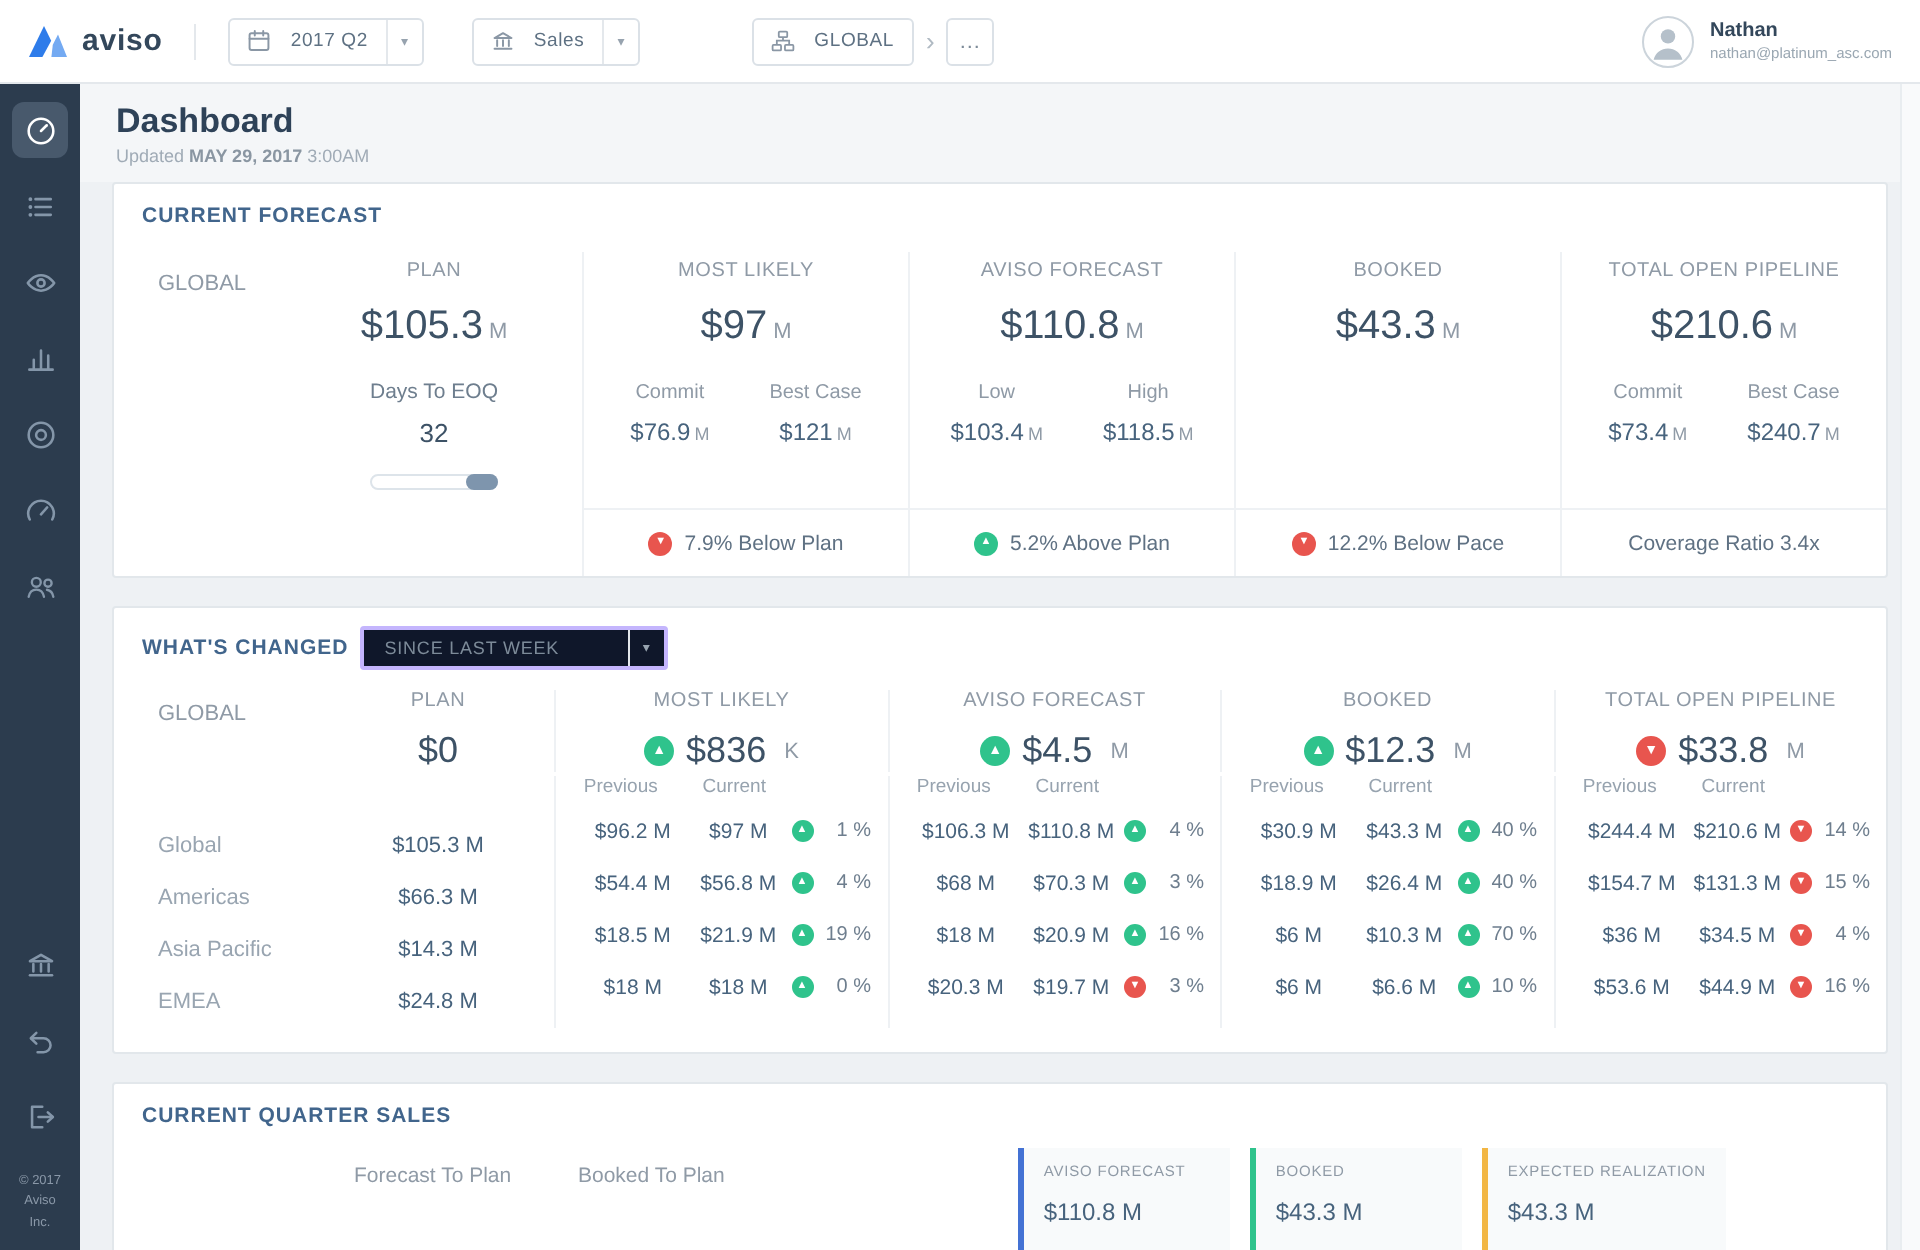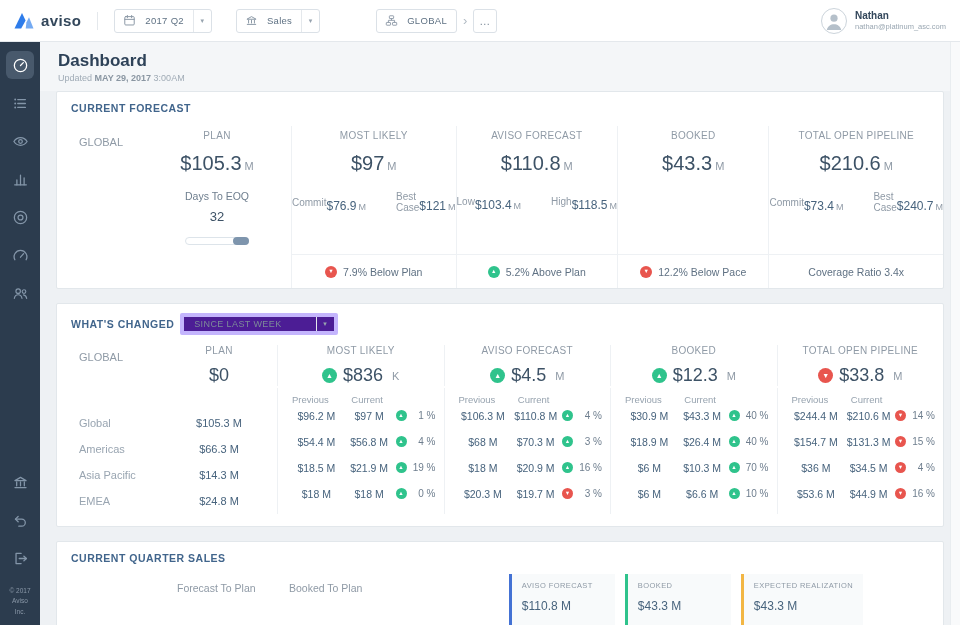--- a/index.html
+++ b/index.html
@@ -57,44 +57,44 @@
   
   .fc-grid{display:flex;padding-top:6px}
   .fc-scope{width:86px;padding:10px 0 0 22px;font-size:11px;color:#8f9aa6}
   .fc-plan{width:148px;display:flex;flex-direction:column;align-items:center;padding-top:4px}
   .fc-col{flex:1;display:flex;flex-direction:column;align-items:center;border-left:1px solid #eef1f4;padding-top:4px;min-height:162px}
   .fc-label{font-size:10px;color:#8f9aa6;letter-spacing:.3px}
   .fc-value{margin-top:11px;font-size:20px;color:#3d5266;font-weight:500}
   .unit{font-size:11px;color:#8f9aa6;margin-left:3px;font-weight:normal}
   .unit-s{font-size:9px;color:#8f9aa6;margin-left:2px}
   .fc-subs{display:flex;gap:30px;margin-top:16px}
-  .fc-sub{display:flex;align-items:center}
+  .fc-sub{display:flex;flex-direction:column;align-items:center}
   .fc-sublabel{font-size:10px;color:#8f9aa6}
   .fc-subval{margin-top:7px;font-size:12px;color:#47637d}
   .fc-status{margin-top:auto;width:100%;height:34px;border-top:1px solid #eef1f4;display:flex;align-items:center;justify-content:center;gap:6px;font-size:10.5px;color:#5f7183}
   .fc-dayslabel{margin-top:15px;font-size:10.5px;color:#6e7e8e}
   .fc-days{margin-top:7px;font-size:13px;color:#3d5266}
   .progress{margin-top:13px;width:64px;height:8px;border:1px solid #dde4ea;border-radius:4px;background:#fff;position:relative}
   .progress-fill{position:absolute;right:-1px;top:-1px;bottom:-1px;width:26%;background:#7e95ad;border-radius:4px}
 
   
-  .select{display:flex;align-items:center;height:22px;border:4px solid #c4b5fd;border-radius:2px;background:#4c1d95;cursor:pointer}
+  .select{display:flex;align-items:center;height:22px;border:2px solid #c4b5fd;border-radius:2px;background:#0f172a;cursor:pointer}
   .sel-txt{padding:0 34px 0 10px;font-size:9px;color:#7d8b99;letter-spacing:.4px;white-space:nowrap}
   .wc-row{display:flex;align-items:center}
   .wc-c0{width:104px;padding-left:22px;font-size:11px;color:#8f9aa6}
   .wc-c1{width:116px;display:flex;flex-direction:column;align-items:center}
   .wc-c{flex:1;border-left:1px solid #eef1f4;align-self:stretch}
   .wc-summary{align-items:flex-start;padding-top:5px}
   .wc-summary .wc-c0{padding-top:6px}
   .wc-sum{display:flex;flex-direction:column;align-items:center;padding-top:0}
   .wc-sumlabel{font-size:10px;color:#8f9aa6;letter-spacing:.3px}
   .wc-sumvalue{display:flex;align-items:center;gap:6px;margin-top:9px}
   .big{font-size:18px;color:#3d5266;font-weight:500}
   .wc-subhead{height:22px;margin-top:2px}
-  .cellhead{display:flex;align-items:center;padding:0 8px 0 4px;height:100%}
+  .cellhead{display:flex;align-items:flex-start;padding:0 8px 0 4px;height:100%}
   .ph{flex:1;text-align:center;font-size:9.5px;color:#97a3af}
   .sp{width:40px}
   .wc-data{height:26px}
   .rowname{font-size:11px;color:#99a5b1}
   .planval{font-size:11px;color:#47637d}
   .cell{display:flex;align-items:flex-start;padding:0 8px 0 12px;font-size:10.5px;color:#47637d}
   .prev,.curr{flex:1;text-align:center;white-space:nowrap}
   .pct{width:29px;text-align:right;font-size:10px;color:#6e7e8e;white-space:nowrap}
   .wc-pad{height:12px}
 

